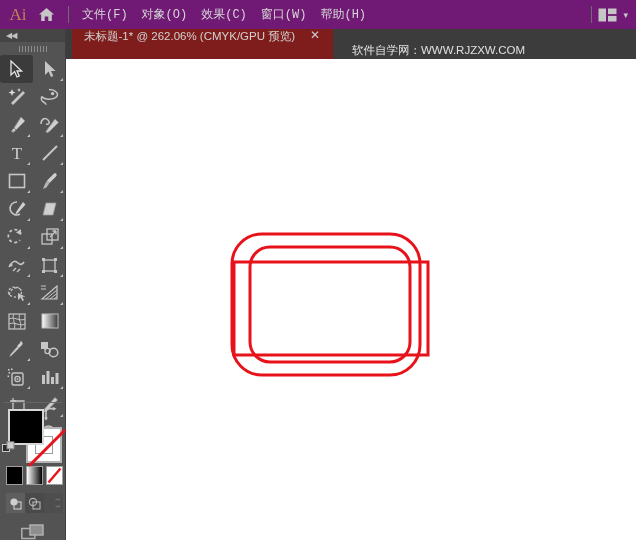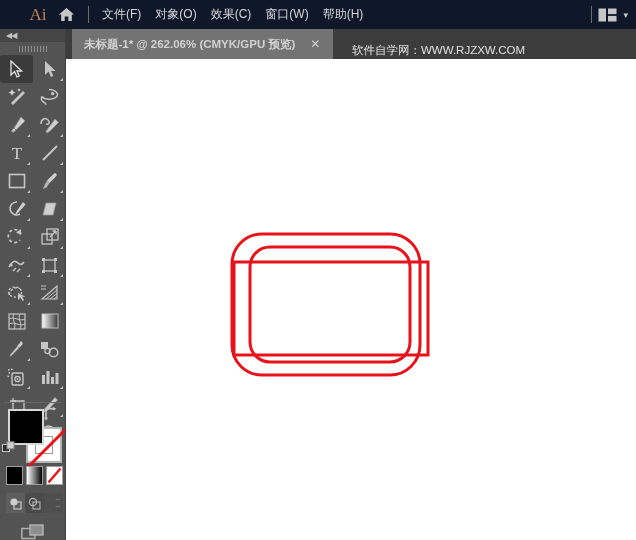--- a/index.html
+++ b/index.html
@@ -7,48 +7,47 @@
     width: 636px; height: 540px;
     background: #535353;
     font-family: "Liberation Sans", "DejaVu Sans", sans-serif;
     overflow: hidden;
   }
   #app { position: relative; width:636px; height:540px; }
 
   
   #menubar {
     position:absolute; left:0; top:0; width:636px; height:29px;
-    background:#0f172a;
-    display:flex; align-items:center;padding-left:20px;
+    background:#701a75;
+    display:flex; align-items:center;
   }
   .ai-logo {
     width:30px; height:29px; display:flex; align-items:center; justify-content:center;
     color:#c0835a; font-size:17px; font-family:"Liberation Serif", serif; letter-spacing:0px;
     padding-left:6px;
   }
   .home-icon { width:32px; height:29px; display:flex; align-items:center; justify-content:center; }
   .vdiv { width:1px; height:17px; background:#6d6d6d; margin:0 6px; }
   .menu-item {
     color:#d6d6d6; font-size:12px; padding:0 7px; height:29px;
-    display:flex; align-items:center; white-space:nowrap;
+    display:flex; align-items:center; white-space:nowrap;font-family:Liberation Mono, monospace;
   }
   #menu-right { margin-left:auto; display:flex; align-items:center; padding-right:8px; }
   .ws-icon { display:flex; align-items:center; }
   .chev { color:#c8c8c8; font-size:9px; margin-left:6px; }
 
   
   #tabbar {
     position:absolute; left:0; top:29px; width:636px; height:30px;
     background:#3c3c3c;
   }
   #tab-active {
     position:absolute; left:72px; top:0; height:30px;
-    background:#737373; display:flex; align-items:center;
+    background:#7f1d1d; display:flex; 
     padding:0 0 0 12px;
-    font-weight:bold;
   }
   #tab-active .tab-label { color:#d2d2d2; font-size:11.5px; white-space:nowrap; }
   #tab-active .tab-close {
     color:#cfcfcf; font-size:12px; margin-left:14px; margin-right:12px;
     width:12px; text-align:center; line-height:1;
   }
   #tab-note {
     position:absolute; left:352px; top:0; height:42px;
     display:flex; align-items:center; color:#e0e0e0; font-size:11.5px;
     white-space:nowrap;

